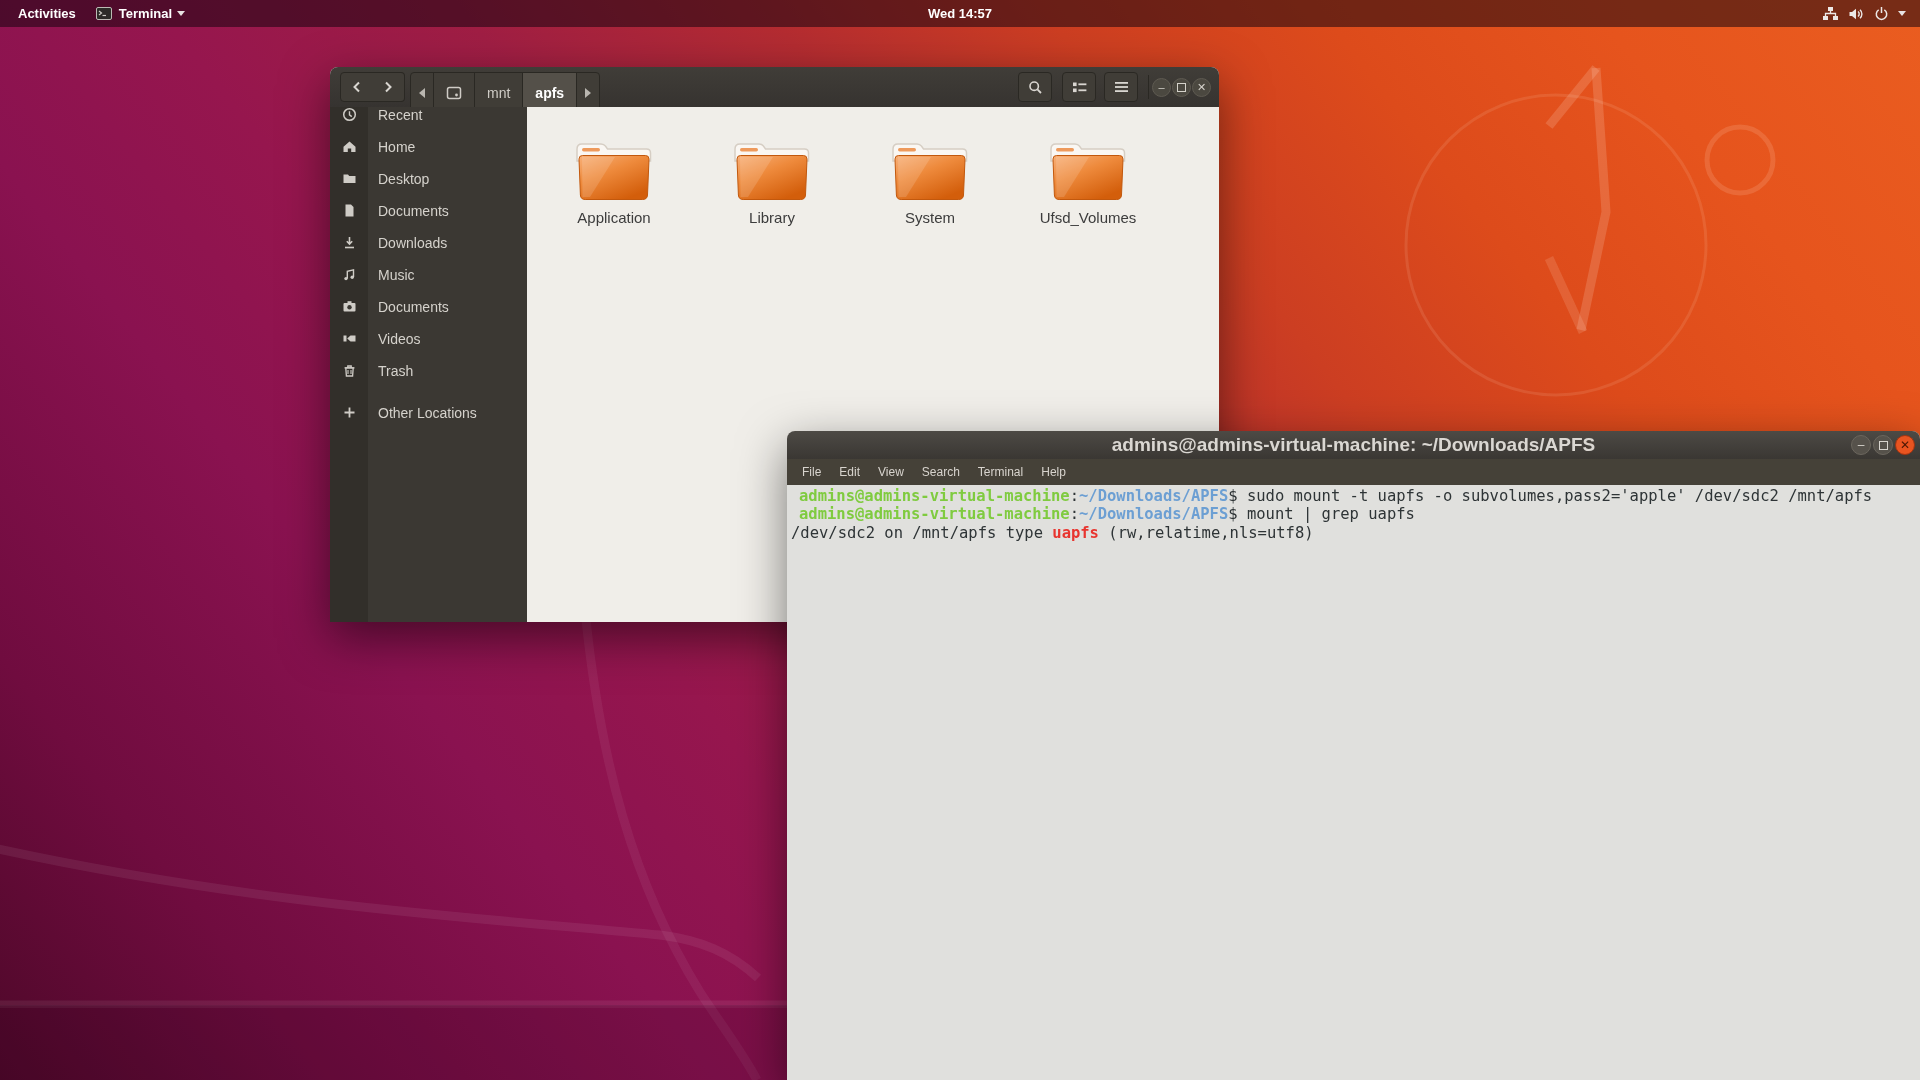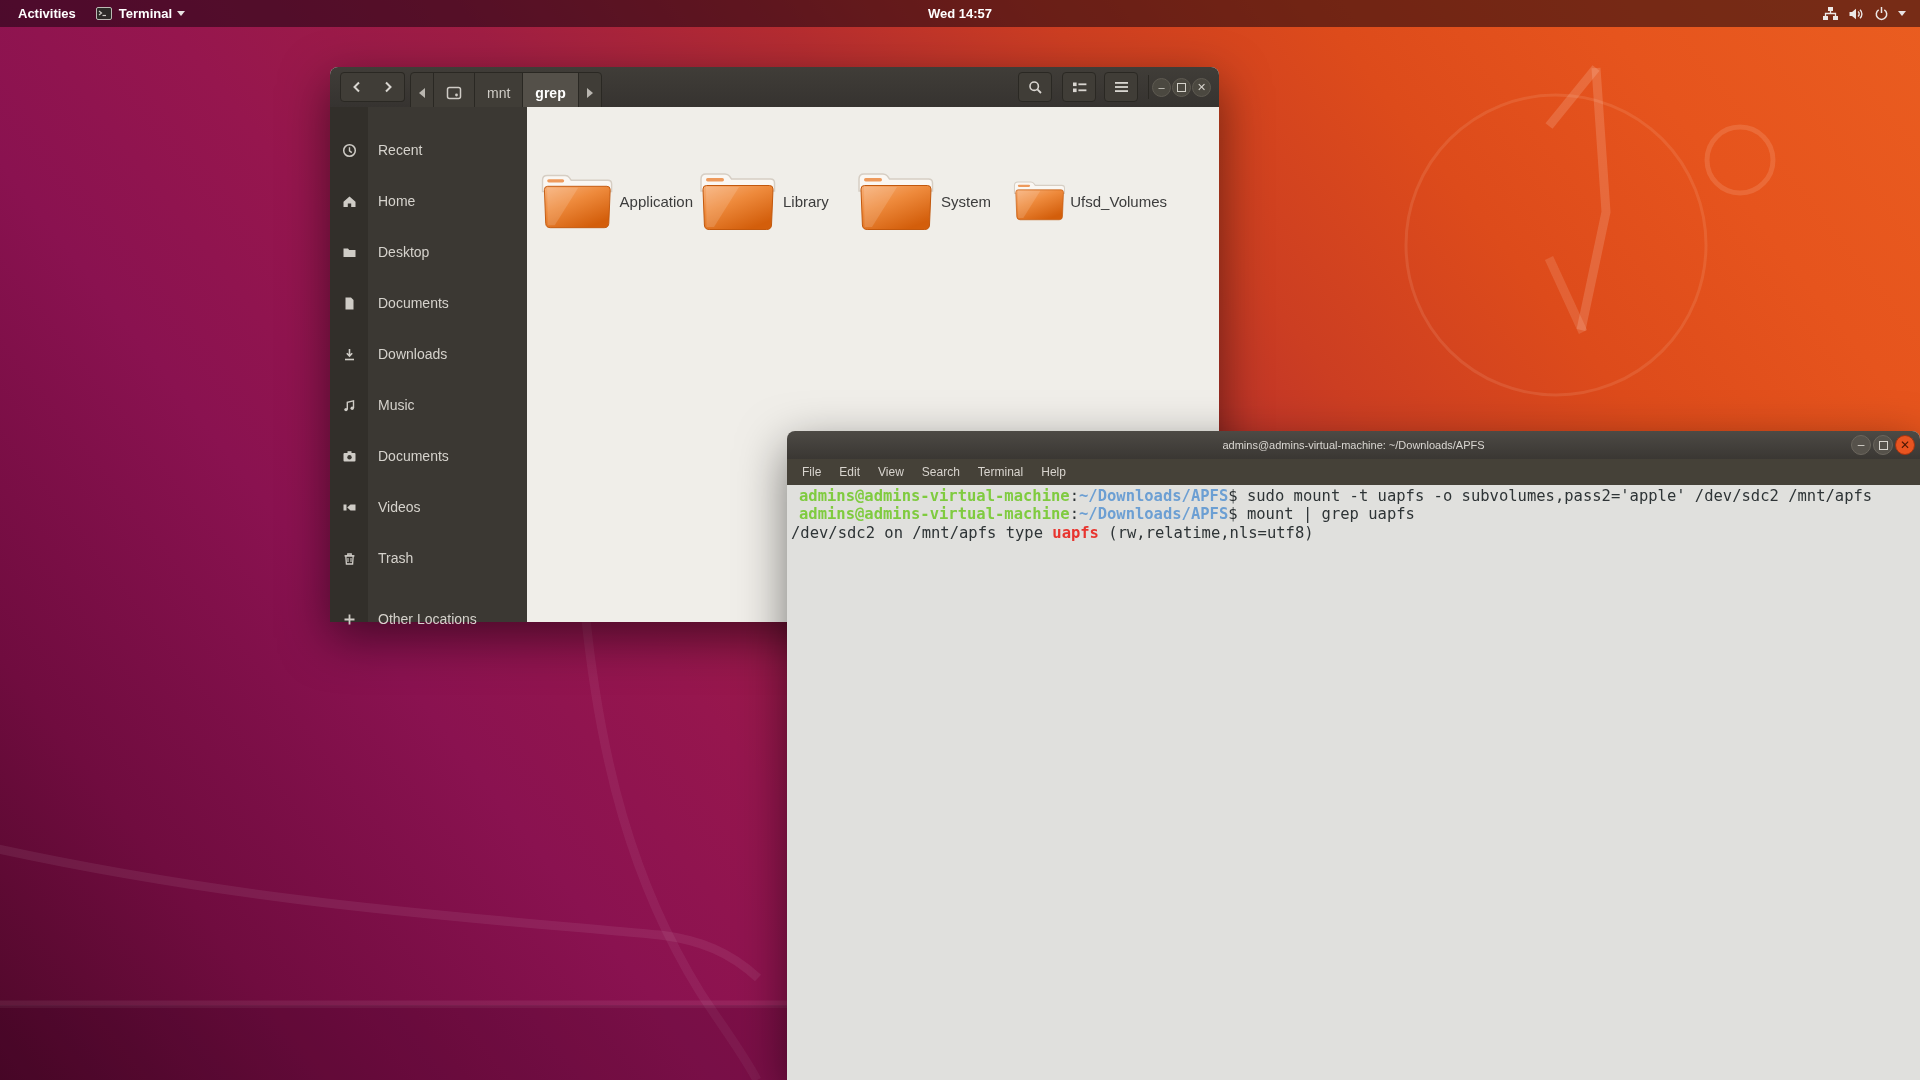--- a/index.html
+++ b/index.html
@@ -57,36 +57,36 @@
   #files-ctl-sep{position:absolute;left:818px;top:8px;width:1px;height:24px;background:#2A2823;}
   .wc{position:absolute;top:11px;width:19px;height:19px;border-radius:50%;
       background:#4B4840;border:1px solid #5E5A51;color:#D5D2CB;font-size:11px;line-height:17px;
       text-align:center;box-sizing:border-box;}
   #fwc-min{left:822px;} #fwc-max{left:842px;} #fwc-close{left:862px;}
   .wc .sq{display:inline-block;width:7px;height:7px;border:1px solid #D5D2CB;margin-top:4px;}
 
   #files-body{position:absolute;left:0;top:40px;width:100%;height:515px;display:flex;}
   #sidebar{position:relative;width:197px;height:100%;background:#3B3833;flex:none;}
   #sidebar-strip{position:absolute;left:0;top:0;width:38px;height:100%;background:#322F2A;}
-  .sb-row{position:relative;display:flex;align-items:flex-end;height:32px;color:#D5D2CC;font-size:14px;margin-top:19px;}
+  .sb-row{position:relative;display:flex;align-items:flex-start;height:32px;color:#D5D2CC;font-size:14px;}
   .sb-ic{width:38px;display:flex;align-items:center;justify-content:center;flex:none;}
   .sb-label{padding-left:10px;}
   .sb-gap{height:10px;}
   #content{position:relative;flex:1;background:#F0EEE9;padding:26px 0 0 8px;box-sizing:border-box;
            display:flex;flex-wrap:wrap;align-content:flex-start;}
-  .fcell{width:158px;height:132px;display:flex;flex-direction:row;align-items:center;flex:none;}
+  .fcell{width:158px;height:132px;display:flex;flex-direction:column;align-items:center;flex:none;}
   .fcell .fname{margin-top:4px;font-size:15px;color:#3C3C3C;}
 
   
   #term-win{left:787px;top:431px;width:1133px;height:649px;z-index:20;
     border-radius:8px 8px 0 0;background:var(--terminal-bg,#E0E0DD);}
   #term-titlebar{position:absolute;left:0;top:0;width:100%;height:28px;
     background:linear-gradient(#4D4A45,#3A3733);border-radius:8px 8px 0 0;
     display:flex;align-items:center;justify-content:center;}
-  #term-title{color:#DAD7D2;font-size:11px;font-weight:normal;}
+  #term-title{color:#DAD7D2;font-size:19px;font-weight:bold;}
   .twc{position:absolute;top:4px;width:20px;height:20px;border-radius:50%;font-size:12px;
        line-height:18px;text-align:center;box-sizing:border-box;}
   #twc-min{left:1064px;background:#56524B;border:1px solid #6B665D;color:#D8D5CE;}
   #twc-max{left:1086px;background:#56524B;border:1px solid #6B665D;color:#D8D5CE;}
   #twc-close{left:1108px;background:var(--accent-orange,#E95420);border:1px solid #A33310;color:#4A1703;font-weight:bold;}
   .twc .sq{display:inline-block;width:7px;height:7px;border:1px solid #D8D5CE;margin-top:5px;}
   #term-menubar{position:absolute;left:0;top:28px;width:100%;height:26px;background:#454138;
     display:flex;align-items:center;padding-left:6px;box-sizing:border-box;}
   .tmenu{color:#D8D4CE;font-size:12px;padding:0 9px;height:100%;display:flex;align-items:center;}
   #term-body{position:absolute;left:0;top:54px;width:100%;height:595px;
@@ -135,21 +135,21 @@
         <div class="pseg arrow">
             <span class="tri-l"></span>
           </div>
         <div class="pseg">
           <svg width="16" height="14" viewBox="0 0 16 14">
               <rect x="1.5" y="1.5" width="13" height="11" rx="2" stroke="#CFCCC6" stroke-width="1.5" fill="none"></rect>
               <circle cx="10.5" cy="9" r="1.4" fill="#CFCCC6"></circle>
             </svg>
         </div>
         <div class="pseg">mnt</div>
-        <div class="pseg active">grep</div>
+        <div class="pseg active">apfs</div>
         <div class="pseg arrow">
             <span class="tri-r"></span>
           </div>
       </div>
 
       <div class="fbtn" id="btn-search">
         <svg width="15" height="15" viewBox="0 0 15 15">
             <circle cx="6.2" cy="6.2" r="4.2" stroke="#D9D6D1" stroke-width="1.6" fill="none"></circle>
             <path d="M9.4 9.4 L13 13" stroke="#D9D6D1" stroke-width="1.8"></path>
           </svg>

